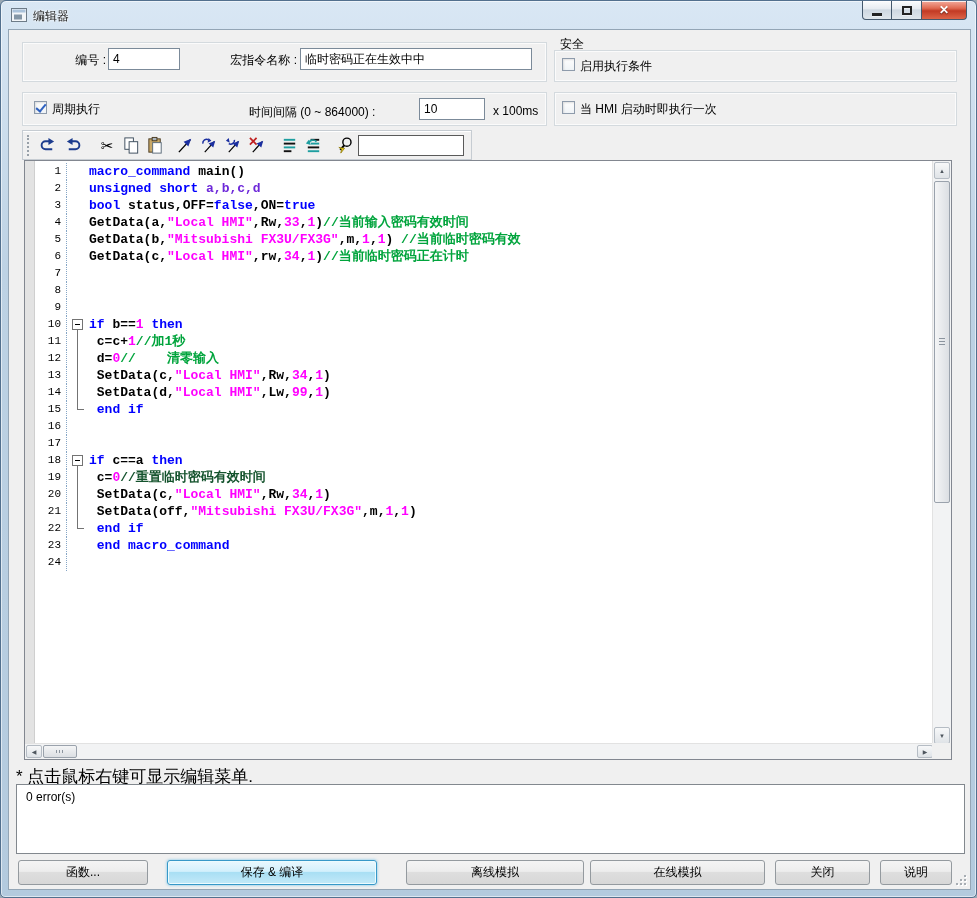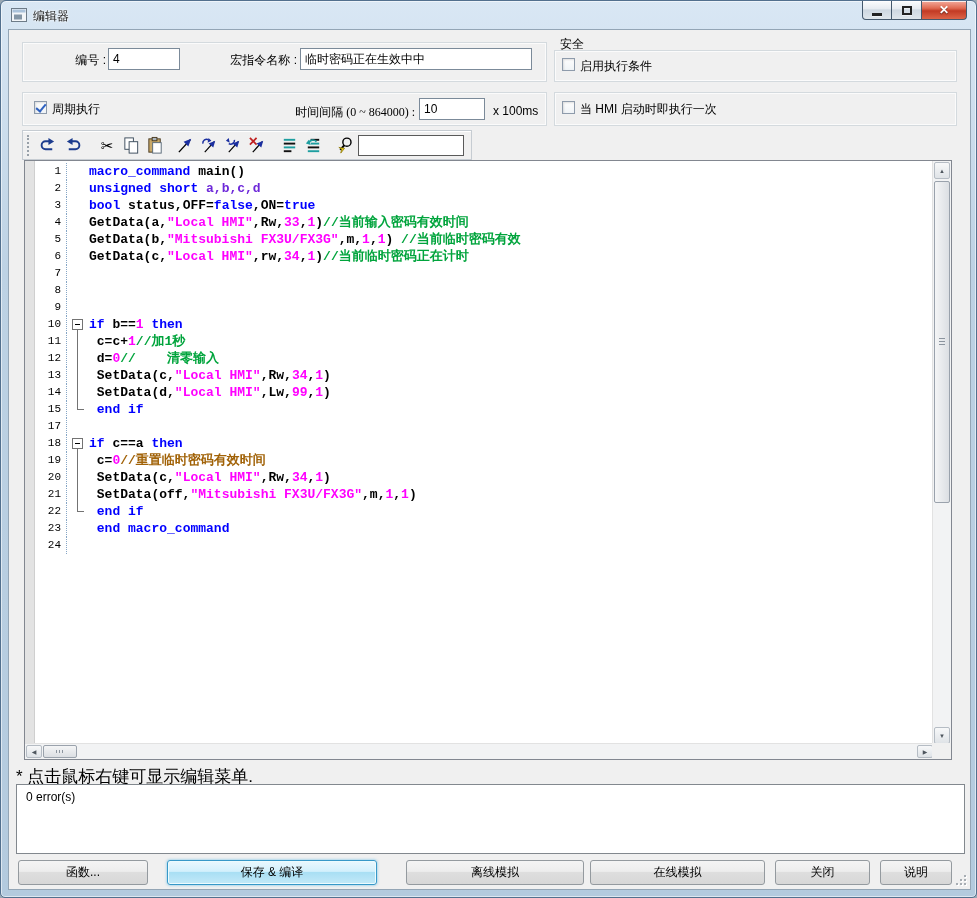--- a/index.html
+++ b/index.html
@@ -116,21 +116,21 @@
     <input class="tinput" style="left: 291px; top: 18px; width: 232px; height: 22px;" value="临时密码正在生效中中">
 
     <span class="lbl" style="left:551px;top:6px;">安全</span>
     <div class="grp" style="left:545px;top:20px;width:403px;height:32px;"></div>
     <div class="cb" style="left:553px;top:28px;"></div>
     <span class="lbl" style="left:571px;top:28px;">启用执行条件</span>
 
     <div class="grp" style="left:13px;top:62px;width:525px;height:34px;"></div>
     <div class="cb checked" style="left:25px;top:71px;"></div>
     <span class="lbl" style="left:43px;top:71px;">周期执行</span>
-    <span class="lbl" style="left:240px;top:74px;width:166px;text-align:right;font-family:Liberation Serif, serif;">时间间隔 (0 ~ 864000) :</span>
+    <span class="lbl" style="left:240px;top:74px;width:166px;">时间间隔 (0 ~ 864000) :</span>
     <input class="tinput" style="left: 410px; top: 68px; width: 66px; height: 22px;" value="10">
     <span class="lbl" style="left:484px;top:74px;">x 100ms</span>
 
     <div class="grp" style="left:545px;top:62px;width:403px;height:34px;"></div>
     <div class="cb" style="left:553px;top:71px;"></div>
     <span class="lbl" style="left:571px;top:71px;">当 HMI 启动时即执行一次</span>
 
     <div class="toolbar">
       <div class="grip"></div>
       <div class="tbi" style="left:14px;">
@@ -304,38 +304,43 @@
             </div>
             <div class="cl">
               <span class="ln">15</span>
               <span class="fold">
                 <span class="vline" style="top: 0px; height: 9px;"></span>
                 <span class="hline"></span>
               </span>
               <span class="codeln"><span style="color: rgb(0, 0, 0);"> </span><span style="color: rgb(0, 0, 255);">end if</span></span>
             </div>
             <div class="cl">
+              <span class="ln">16</span>
+              <span class="fold"></span>
+              <span class="codeln"></span>
+            </div>
+            <div class="cl">
               <span class="ln">17</span>
               <span class="fold"></span>
               <span class="codeln"></span>
             </div>
             <div class="cl">
               <span class="ln">18</span>
               <span class="fold">
                 <span class="foldbox"></span>
                 <span class="vline" style="top: 14px; bottom: 0px;"></span>
               </span>
               <span class="codeln"><span style="color: rgb(0, 0, 255);">if</span><span style="color: rgb(0, 0, 0);"> c==a </span><span style="color: rgb(0, 0, 255);">then</span></span>
             </div>
             <div class="cl">
               <span class="ln">19</span>
               <span class="fold">
                 <span class="vline" style="top: 0px; bottom: 0px;"></span>
               </span>
-              <span class="codeln"><span style="color: rgb(0, 0, 0);"> c=</span><span style="color: rgb(255, 0, 255);">0</span><span style="color: #a16207;">//重置临时密码有效时间</span></span>
+              <span class="codeln"><span style="color: rgb(0, 0, 0);"> c=</span><span style="color: rgb(255, 0, 255);">0</span><span style="color: #14532d;">//重置临时密码有效时间</span></span>
             </div>
             <div class="cl">
               <span class="ln">20</span>
               <span class="fold">
                 <span class="vline" style="top: 0px; bottom: 0px;"></span>
               </span>
               <span class="codeln"><span style="color: rgb(0, 0, 0);"> SetData(c,</span><span style="color: rgb(255, 0, 255);">"Local HMI"</span><span style="color: rgb(0, 0, 0);">,Rw,</span><span style="color: rgb(255, 0, 255);">34</span><span style="color: rgb(0, 0, 0);">,</span><span style="color: rgb(255, 0, 255);">1</span><span style="color: rgb(0, 0, 0);">)</span></span>
             </div>
             <div class="cl">
               <span class="ln">21</span>

